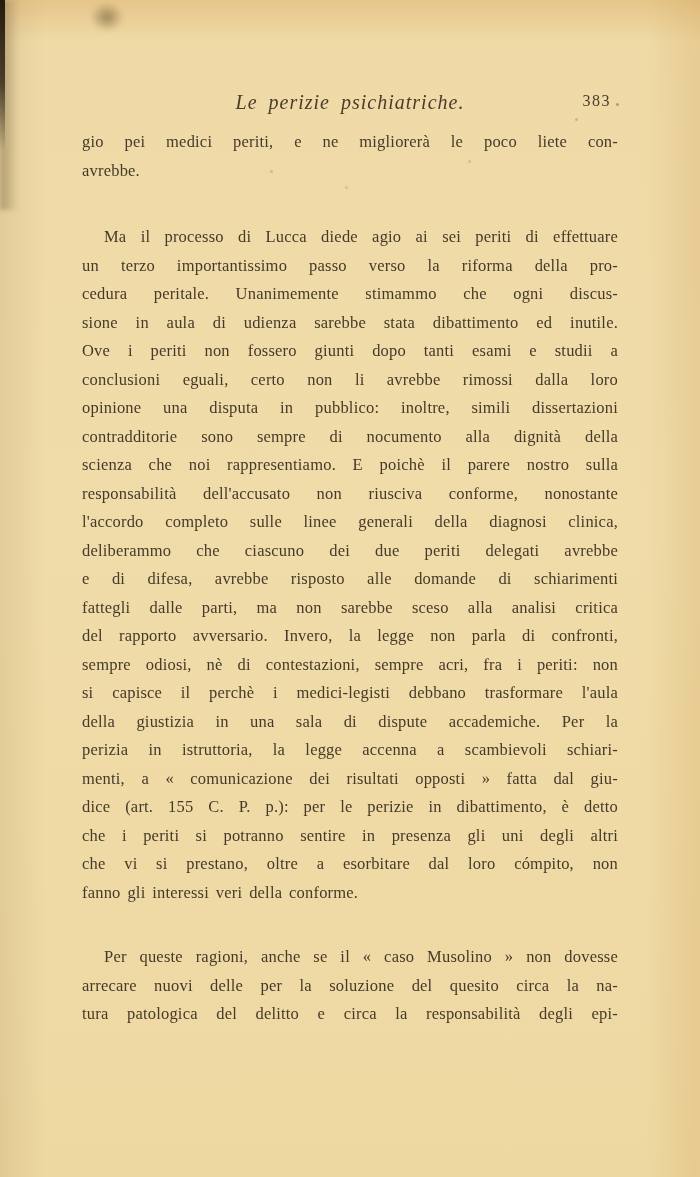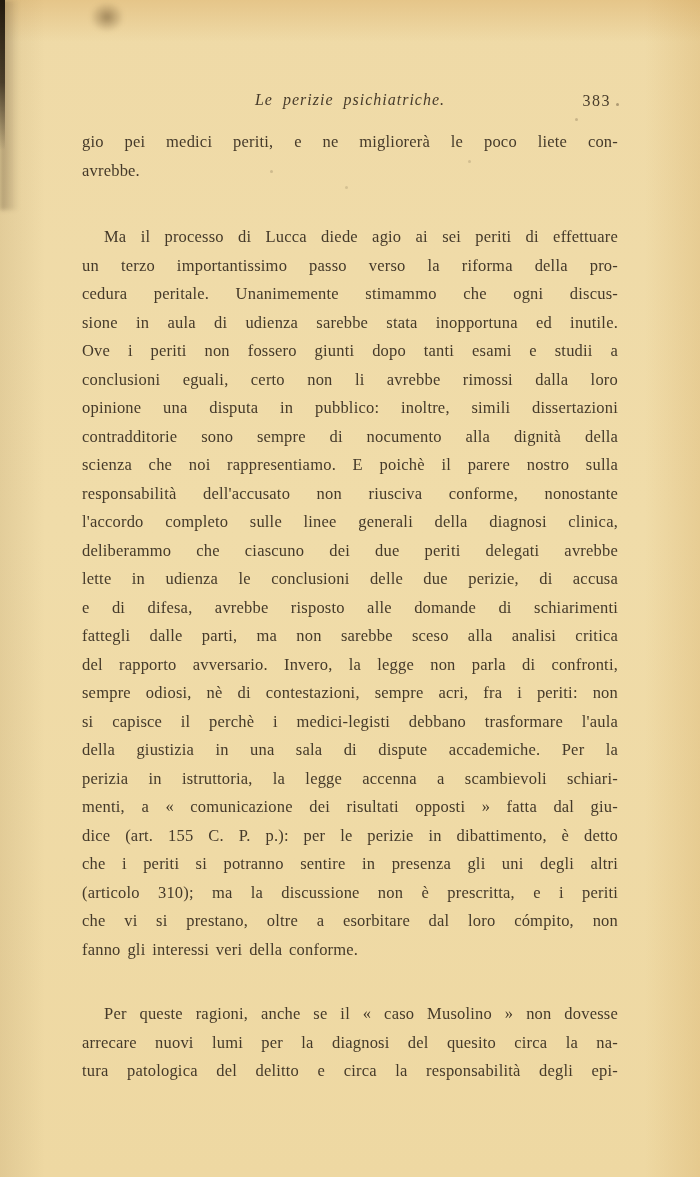--- a/index.html
+++ b/index.html
@@ -34,21 +34,21 @@
   }
   .speck {
     position: absolute; width: 3px; height: 3px; border-radius: 50%;
     background: rgba(75,60,38,0.40);
   }
   .header-row {
     position: absolute; top: 91px; left: 82px; width: 536px; height: 22px;
     color: #483c2b;
   }
   .header-title {
-    text-align: center; font-style: italic; font-size: 16px;
+    text-align: center; font-style: italic; font-size: 20px;
     letter-spacing: 1px; word-spacing: 5px;
   }
   .page-number {
     position: absolute; right: 7px; top: 1px;
     font-size: 16px; letter-spacing: 1.5px; font-style: normal;
   }
   .text-block {
     position: absolute; left: 82px; top: 128px; width: 536px;
     color: #453a2a;
     font-size: 16.5px; line-height: 28.5px; letter-spacing: 0.2px;
@@ -88,43 +88,41 @@
 
   <div class="text-block">
       <div class="paragraph">
         <div class="tline">gio pei medici periti, e ne migliorerà le poco liete con-</div>
         <div class="tline short">avrebbe.</div>
       </div>
       <div class="paragraph">
         <div class="tline indent">Ma il processo di Lucca diede agio ai sei periti di effettuare</div>
         <div class="tline">un terzo importantissimo passo verso la riforma della pro-</div>
         <div class="tline">cedura peritale. Unanimemente stimammo che ogni discus-</div>
-        <div class="tline">sione in aula di udienza sarebbe stata inopportuna ed inutile.</div>
+        <div class="tline">sione in aula di udienza sarebbe stata dibattimento ed inutile.</div>
         <div class="tline">Ove i periti non fossero giunti dopo tanti esami e studii a</div>
         <div class="tline">conclusioni eguali, certo non li avrebbe rimossi dalla loro</div>
         <div class="tline">opinione una disputa in pubblico: inoltre, simili dissertazioni</div>
         <div class="tline">contradditorie sono sempre di nocumento alla dignità della</div>
         <div class="tline">scienza che noi rappresentiamo. E poichè il parere nostro sulla</div>
         <div class="tline">responsabilità dell'accusato non riusciva conforme, nonostante</div>
         <div class="tline">l'accordo completo sulle linee generali della diagnosi clinica,</div>
         <div class="tline">deliberammo che ciascuno dei due periti delegati avrebbe</div>
-        <div class="tline">lette in udienza le conclusioni delle due perizie, di accusa</div>
         <div class="tline">e di difesa, avrebbe risposto alle domande di schiarimenti</div>
         <div class="tline">fattegli dalle parti, ma non sarebbe sceso alla analisi critica</div>
         <div class="tline">del rapporto avversario. Invero, la legge non parla di confronti,</div>
         <div class="tline">sempre odiosi, nè di contestazioni, sempre acri, fra i periti: non</div>
         <div class="tline">si capisce il perchè i medici-legisti debbano trasformare l'aula</div>
         <div class="tline">della giustizia in una sala di dispute accademiche. Per la</div>
         <div class="tline">perizia in istruttoria, la legge accenna a scambievoli schiari-</div>
         <div class="tline">menti, a « comunicazione dei risultati opposti » fatta dal giu-</div>
         <div class="tline">dice (art. 155 C. P. p.): per le perizie in dibattimento, è detto</div>
         <div class="tline">che i periti si potranno sentire in presenza gli uni degli altri</div>
-        <div class="tline">(articolo 310); ma la discussione non è prescritta, e i periti</div>
         <div class="tline">che vi si prestano, oltre a esorbitare dal loro cómpito, non</div>
         <div class="tline short">fanno gli interessi veri della conforme.</div>
       </div>
       <div class="paragraph">
         <div class="tline indent">Per queste ragioni, anche se il « caso Musolino » non dovesse</div>
-        <div class="tline">arrecare nuovi lumi per la diagnosi del quesito circa la na-</div>
+        <div class="tline">arrecare nuovi delle per la soluzione del quesito circa la na-</div>
         <div class="tline">tura patologica del delitto e circa la responsabilità degli epi-</div>
       </div>
     </div>
 </div>
 
 </body></html>

